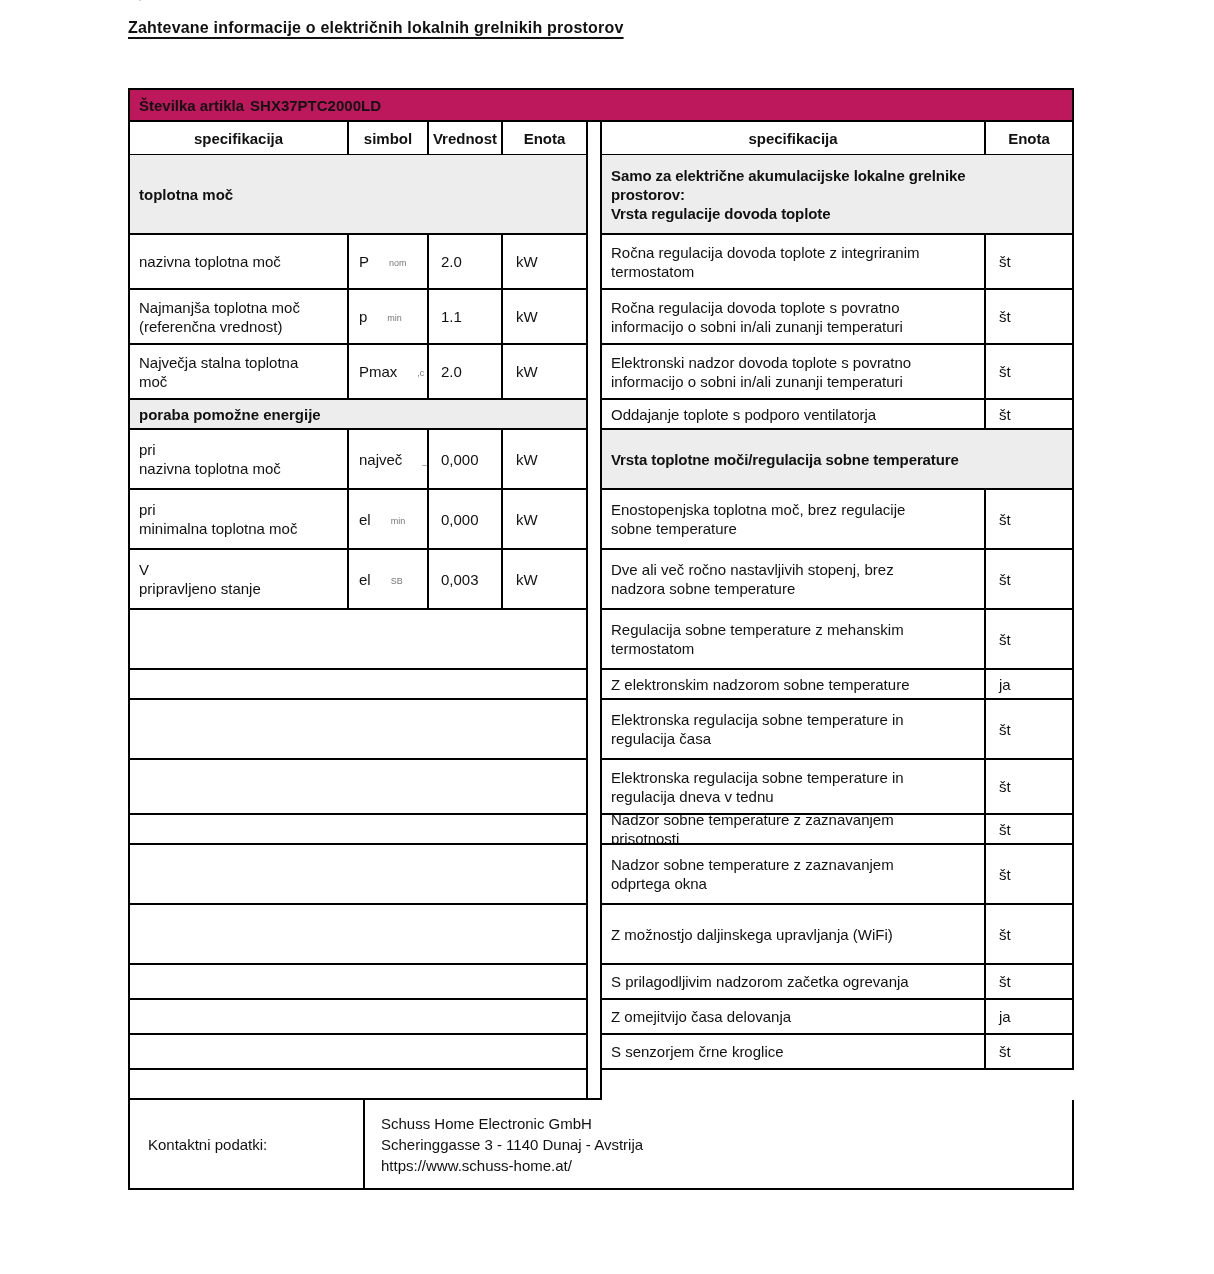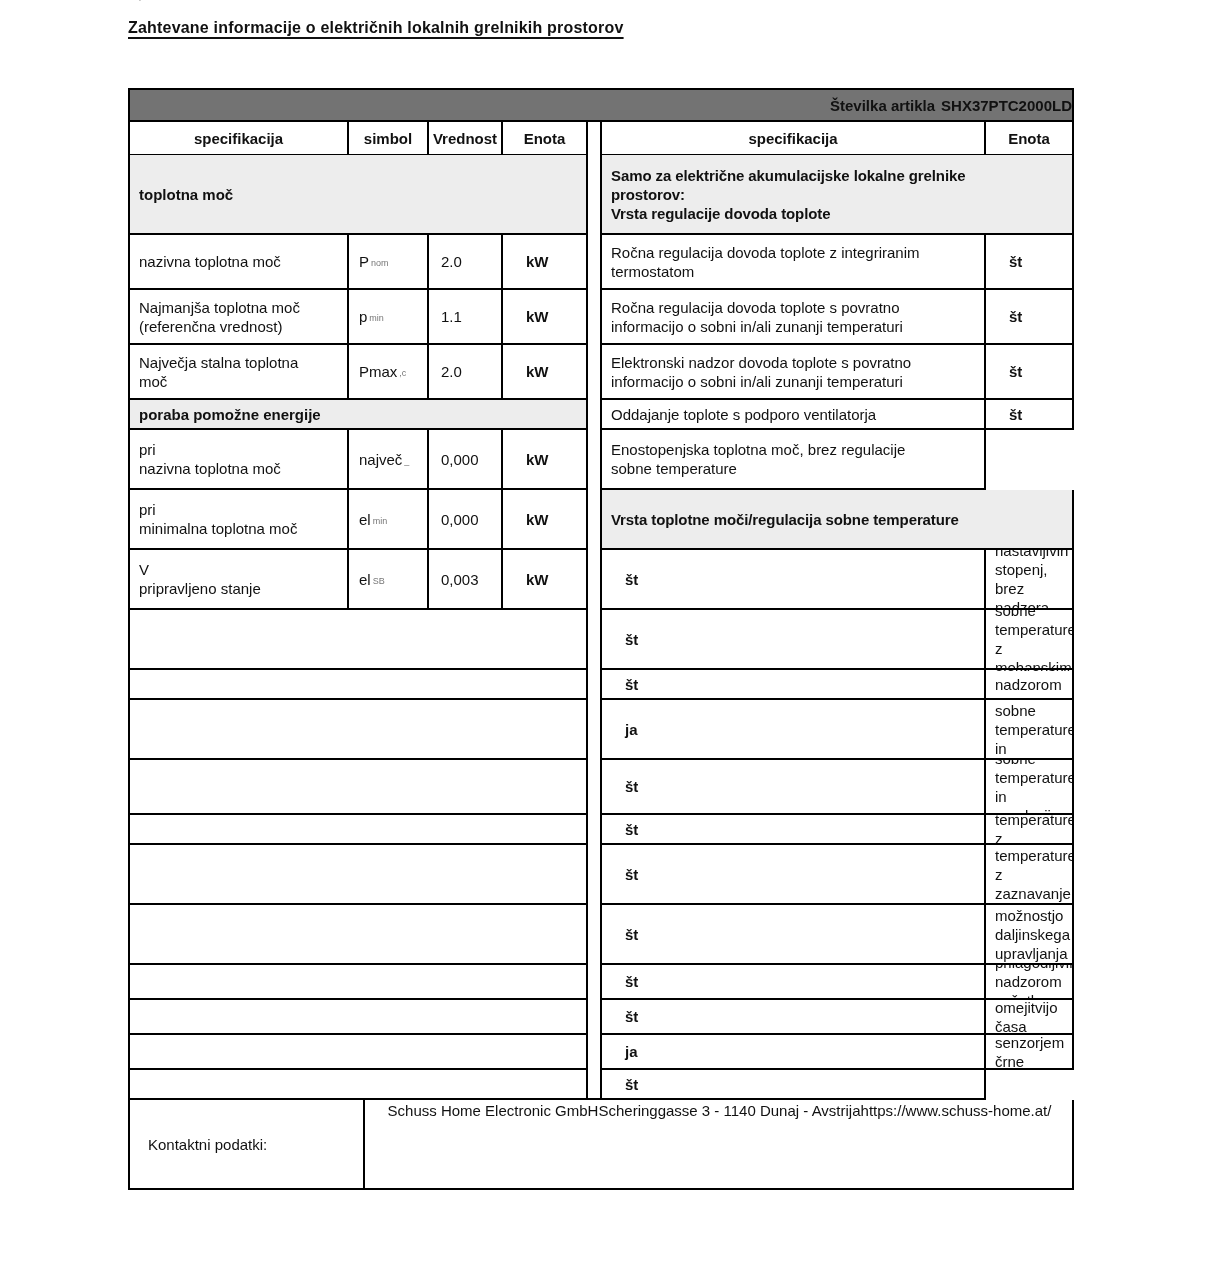--- a/index.html
+++ b/index.html
@@ -10,23 +10,23 @@
   }
   .stray{position:absolute;left:138px;top:-6px;font-size:16px;font-weight:bold;color:#222;}
   .title{
     position:absolute;left:128px;top:19px;margin:0;
     font-size:16px;font-weight:bold;letter-spacing:.2px;
     text-decoration:underline;text-decoration-thickness:2px;text-underline-offset:4px;
   }
   .tbl{position:absolute;left:128px;top:88px;width:946px;}
   .art-row{
     box-sizing:border-box;height:34px;width:946px;
-    border:2px solid #000;background:#737373;
+    border:2px solid #000;background:#be185d;
     display:flex;align-items:center;gap:6px;
-    font-size:15px;font-weight:bold;padding-left:9px;justify-content:flex-end;
+    font-size:15px;font-weight:bold;padding-left:9px;
   }
   .mid{display:flex;width:946px;}
   .lg,.rg{
     display:grid;
     grid-template-rows:33px 80px 55px 55px 55px 30px 60px 60px 60px 60px 30px 60px 55px 30px 60px 60px 35px 35px 35px 30px;
     border-left:2px solid #000;background:#fff;
   }
   .lg{grid-template-columns:219px 80px 74px 85px;}
   .rg{grid-template-columns:384px 88px;}
   .gap{width:12px;box-sizing:border-box;border-bottom:2px solid #000;}
@@ -35,35 +35,35 @@
     display:flex;align-items:center;
     font-size:15px;line-height:19px;
     padding:2px 6px 2px 9px;
     white-space:pre-line;overflow:hidden;
   }
   .hc{justify-content:center;font-weight:bold;padding:16px 2px;}
   .sec{grid-column:1 / -1;background:#ededed;font-weight:bold;}
   .rg .sec{padding-right:3px;letter-spacing:-.1px;}
   .s4{grid-column:1 / -1;}
   .sym{padding-left:10px;}
-  .sym sub{font-size:9px;color:#777;line-height:1;margin-left:2px;transform:translateY(2px);}
+  .sym sub{font-size:9px;color:#777;line-height:1;margin-left:20px;transform:translateY(2px);}
   .val{padding-left:12px;}
-  .unit{padding-left:23px;font-weight:bold;}
+  .unit{padding-left:13px;}
   .contact{
     box-sizing:border-box;width:946px;height:90px;
     border:2px solid #000;border-top:none;
     display:flex;font-size:15px;
   }
   .c-label{
     box-sizing:border-box;width:235px;border-right:2px solid #000;
     display:flex;align-items:center;padding-left:18px;flex:none;
   }
   .c-val{
-    flex:1;display:flex;flex-direction:row;justify-content:center;
-    padding-left:2px;line-height:21px;
+    flex:1;display:flex;flex-direction:column;justify-content:center;
+    padding-left:16px;line-height:21px;
   }
 </style>
 </head>
 <body>
 
 <div class="stray">'</div>
 <h1 class="title">Zahtevane informacije o električnih lokalnih grelnikih prostorov</h1>
 
 <div class="tbl">
 
@@ -150,24 +150,24 @@
 informacijo o sobni in/ali zunanji temperaturi</div>
       <div class="c unit">št</div>
 
       <div class="c">Elektronski nadzor dovoda toplote s povratno
 informacijo o sobni in/ali zunanji temperaturi</div>
       <div class="c unit">št</div>
 
       <div class="c">Oddajanje toplote s podporo ventilatorja</div>
       <div class="c unit">št</div>
 
+      <div class="c sec">Vrsta toplotne moči/regulacija sobne temperature</div>
+
       <div class="c">Enostopenjska toplotna moč, brez regulacije
 sobne temperature</div>
-
-      <div class="c sec">Vrsta toplotne moči/regulacija sobne temperature</div>
       <div class="c unit">št</div>
 
       <div class="c">Dve ali več ročno nastavljivih stopenj, brez
 nadzora sobne temperature</div>
       <div class="c unit">št</div>
 
       <div class="c">Regulacija sobne temperature z mehanskim
 termostatom</div>
       <div class="c unit">št</div>
 

